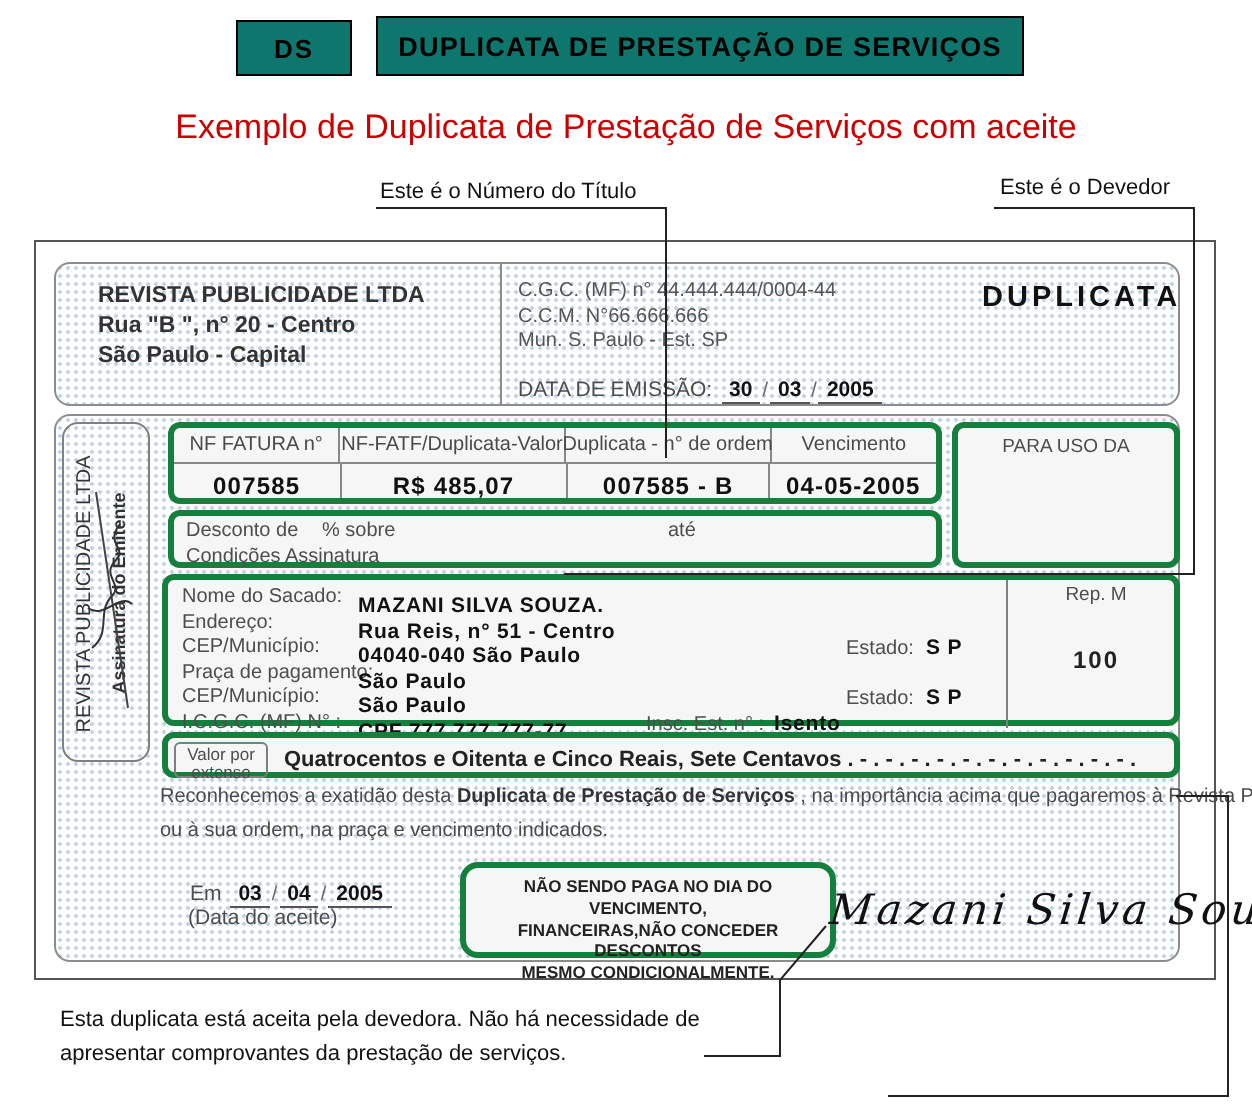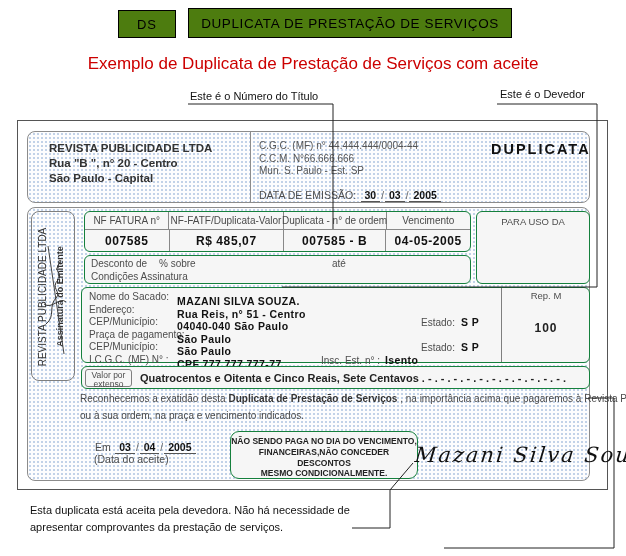--- a/index.html
+++ b/index.html
@@ -1,31 +1,31 @@
 <!DOCTYPE html>
 <html><head>
 <meta charset="utf-8">
 <style>
   * { margin:0; padding:0; box-sizing:border-box; }
   html,body { background:#ffffff; }
   body { font-family:"Liberation Sans", sans-serif; }
   #stage { position:relative; width:626px; height:556px; background:#fff; overflow:hidden; }
   .abs { position:absolute; }
 
-  .stampbox { background:#4d7c0f; border:1px solid #000; display:flex; align-items:center; justify-content:center;
-              font-weight:normal; color:#000; }
+  .stampbox { background:#0f766e; border:1px solid #000; display:flex; align-items:center; justify-content:center;
+              font-weight:bold; color:#000; }
   .subtitle { width:626px; text-align:center; font-size:17px; color:#cc0000; }
 
   .note { font-size:11px; color:#111; white-space:nowrap; }
 
   .frame { border:1px solid #555; background:#fff; }
   .dotted { background-color:#fdfdfe;
             background-image:radial-gradient(circle, #c2d2e8 0.8px, rgba(255,255,255,0) 0.9px);
             background-size:4px 4px; border:1px solid #8c8c8c; border-radius:8px; }
-  .panel { background:#f6f6f6; border:1px solid #15803d; border-radius:6px; }
+  .panel { background:#f6f6f6; border:3px solid #15803d; border-radius:6px; }
 
   .lbl { color:#4d4d4d; font-size:10px; }
 
   .co-line { font-size:11.5px; font-weight:bold; color:#333; line-height:15px; white-space:nowrap; }
   .cgc-line { font-size:10px; color:#555; line-height:12.5px; white-space:nowrap; }
   .doc-title { font-size:14.5px; font-weight:bold; letter-spacing:2px; color:#111; }
   .date-part { display:inline-block; border-bottom:1px solid #555; padding:0 4px; font-weight:bold; color:#111; font-size:10.5px; }
   .date-sep { color:#666; font-size:10px; padding:0 1px; }
 
   .thead { display:flex; height:18px; }

